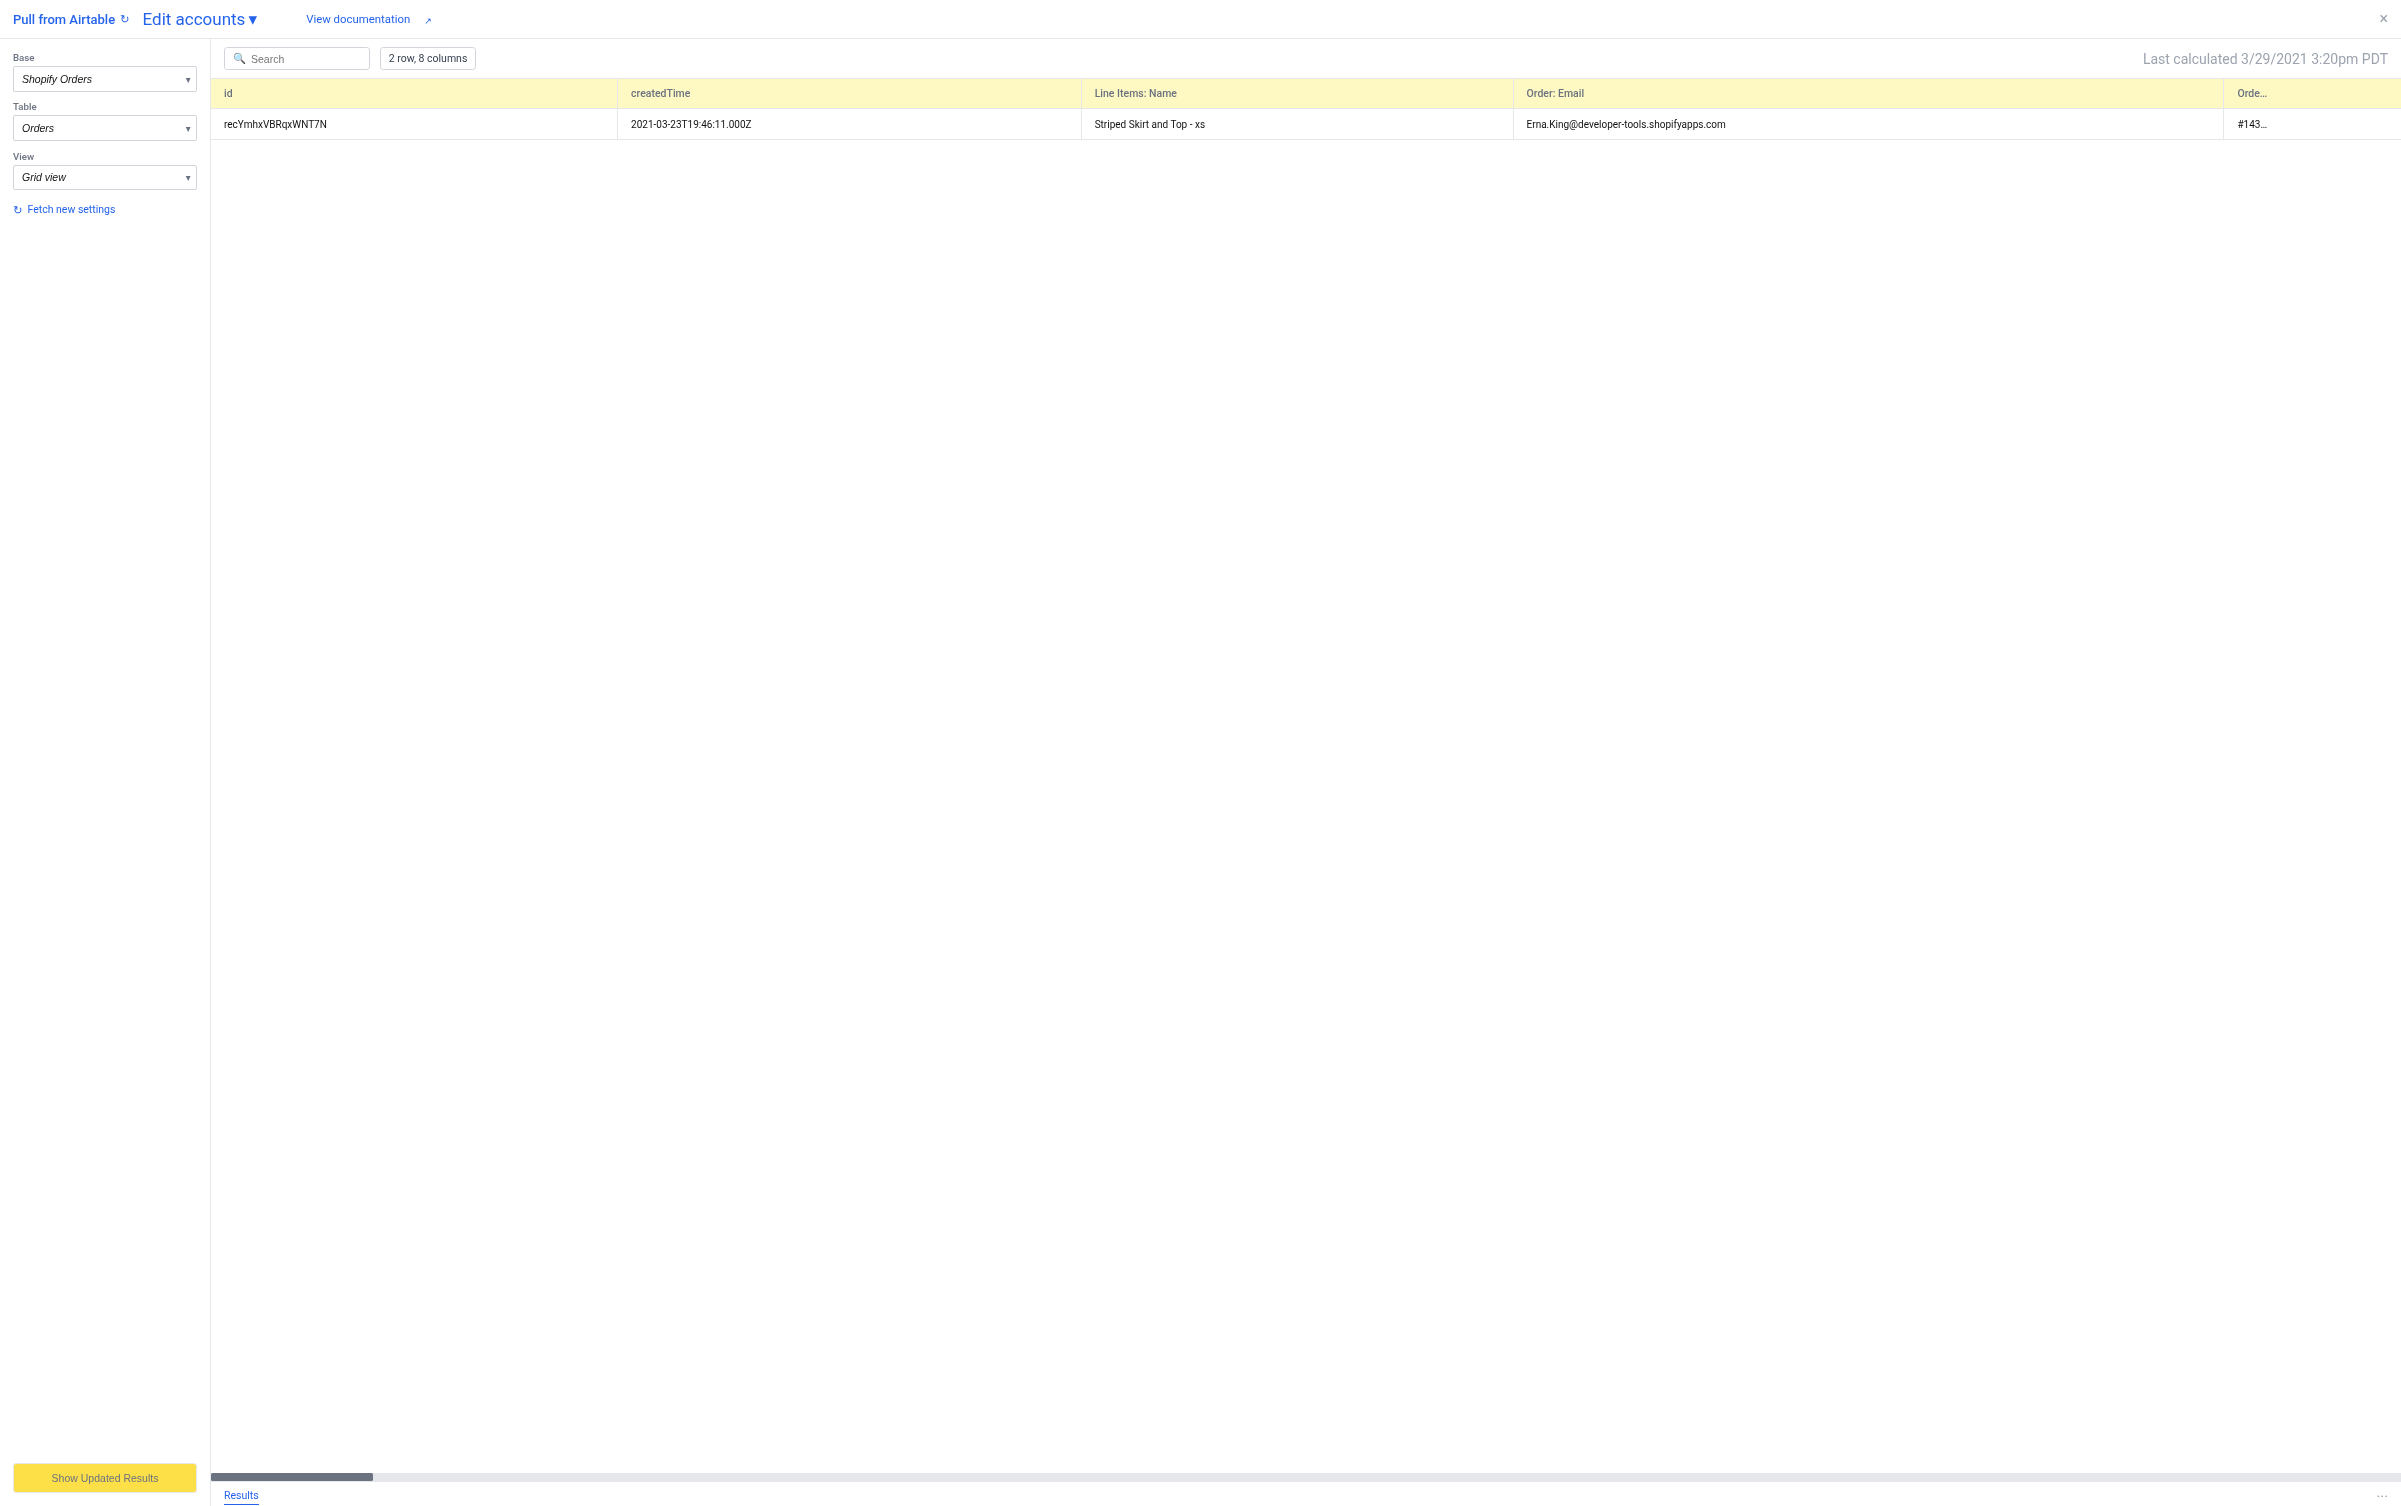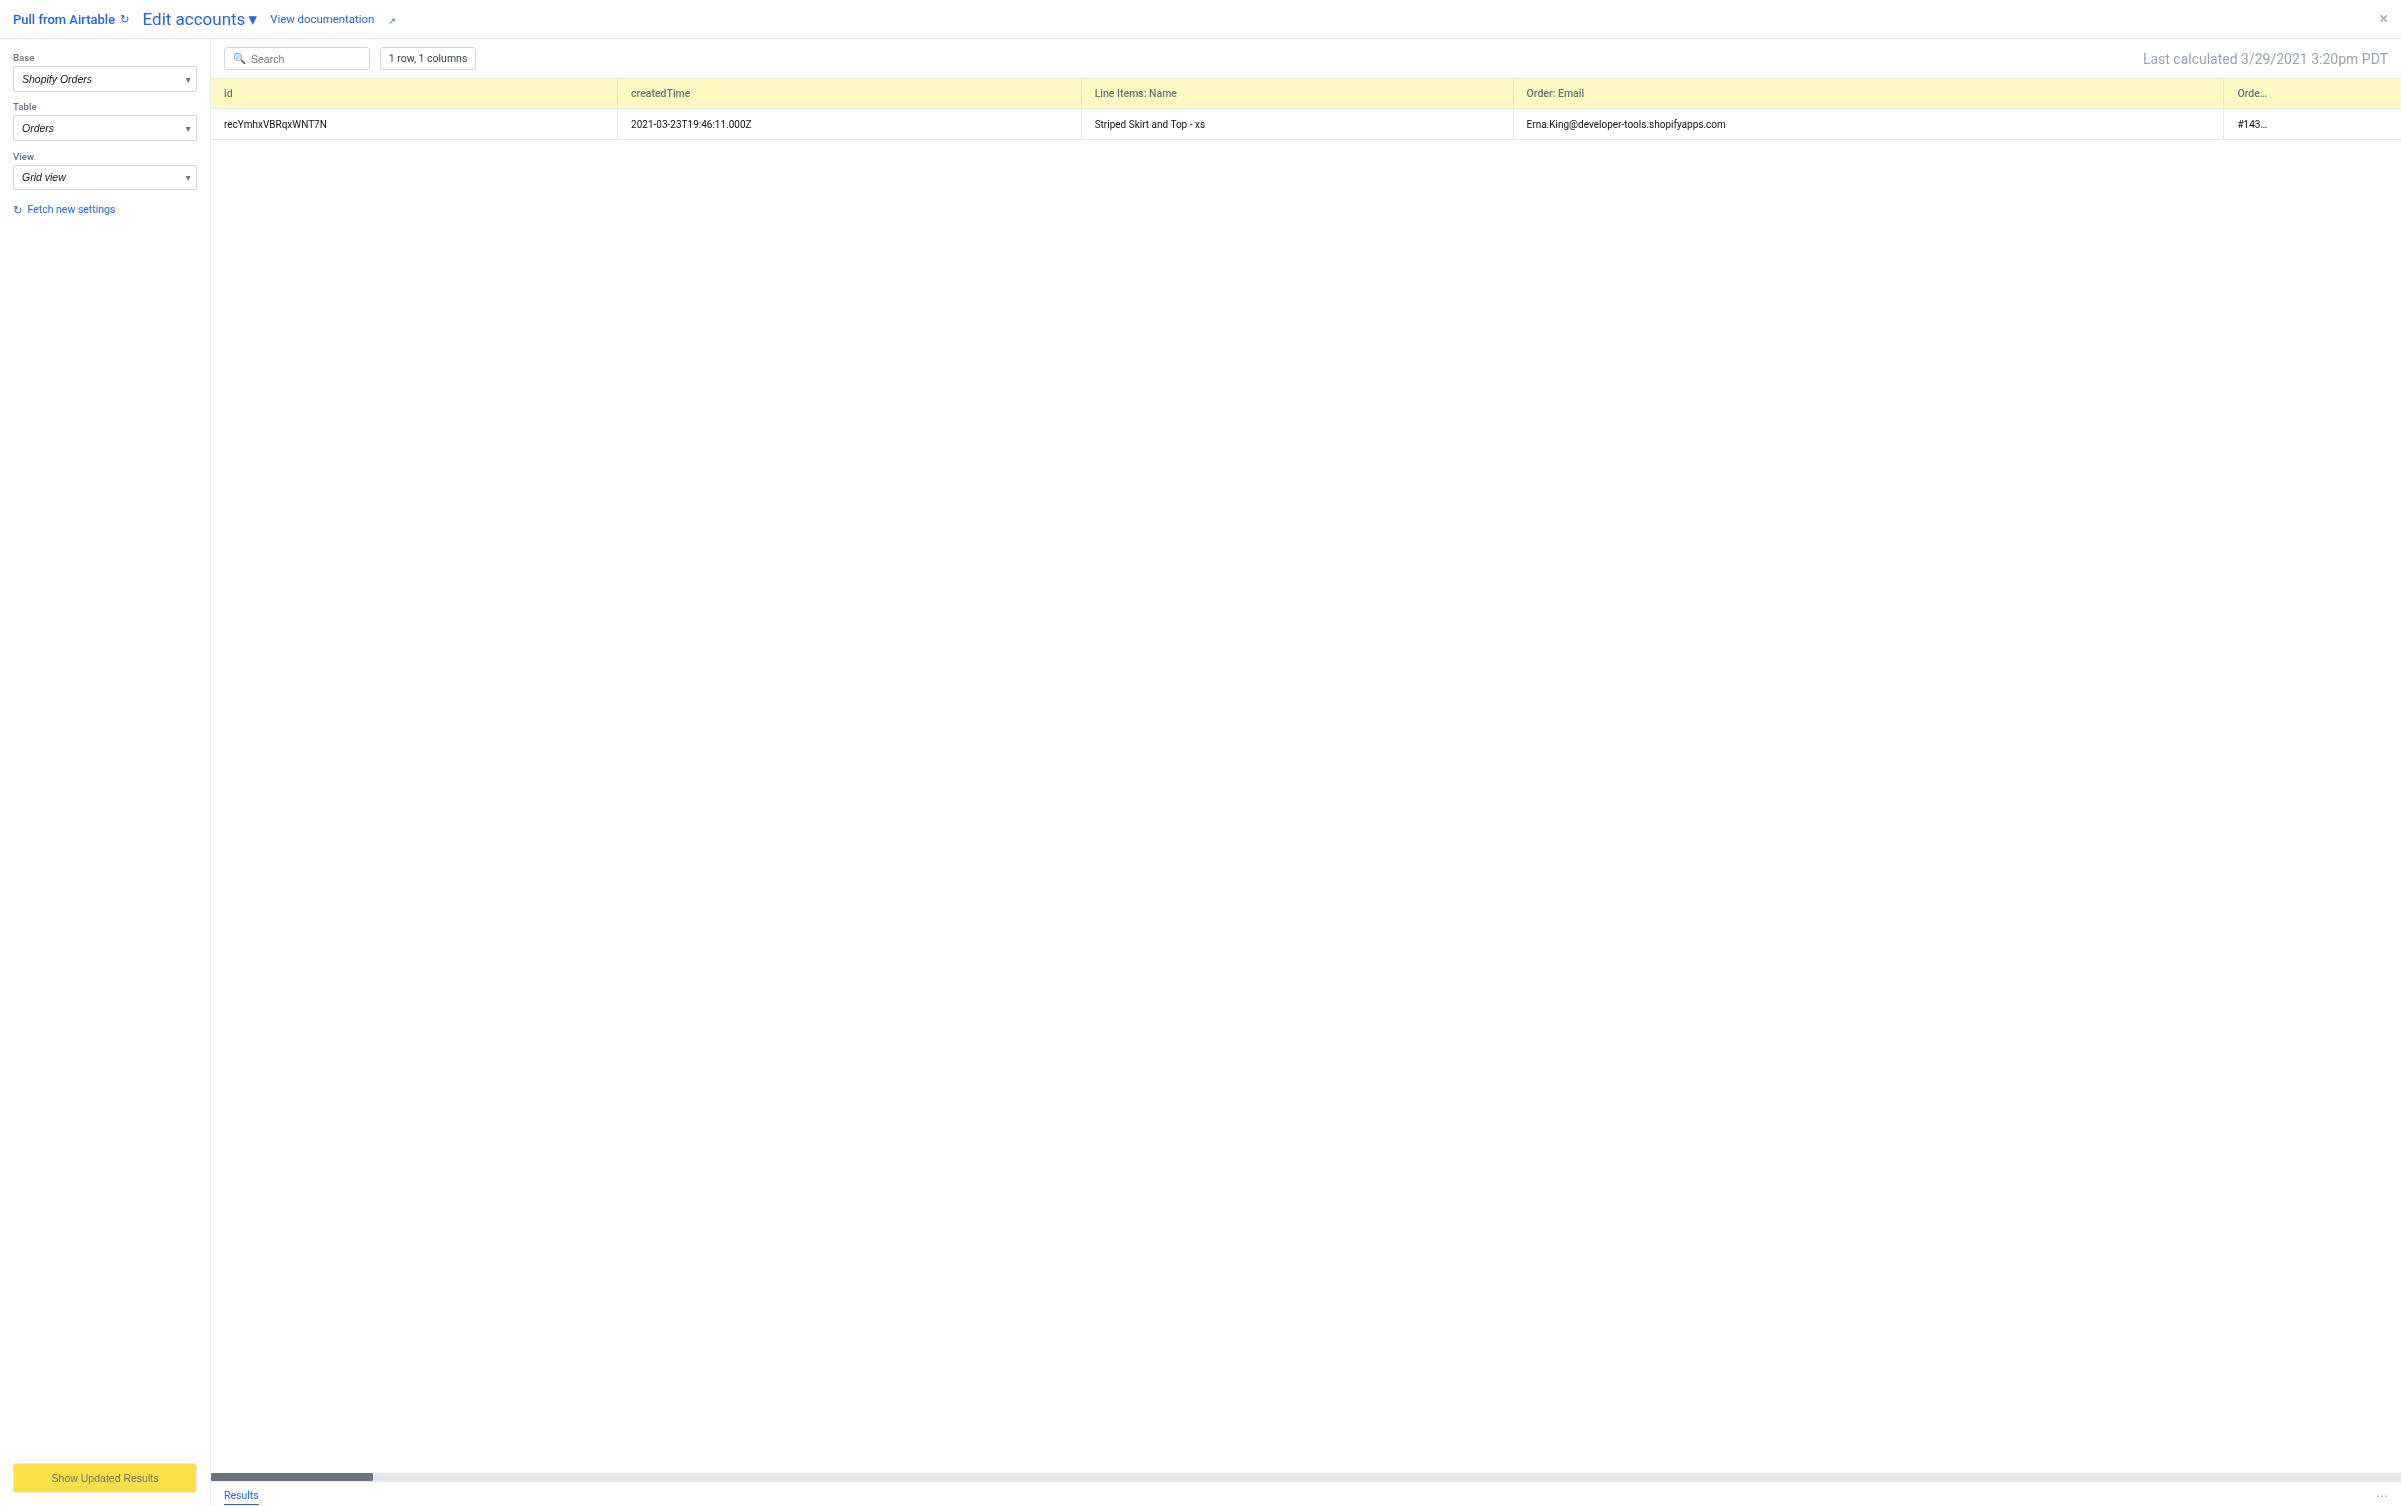--- a/index.html
+++ b/index.html
@@ -45,20 +45,21 @@
       gap: 3.2px;
       cursor: pointer;
     }
     .header-view-docs {
       color: #2563eb;
       font-size: 11.4px;
       display: flex;
       align-items: flex-end;
       gap: 14px;
       cursor: pointer;
+      margin-left: 36px;
     }
     .header-close {
       margin-left: auto;
       color: #9ca3af;
       font-size: 16px;
       cursor: pointer;
       line-height: 1;
     }
 
     
@@ -329,21 +330,21 @@
     </div>
   </div>
 
   <div class="content-area">
 
     <div class="content-header">
       <div class="search-box">
         <span class="search-icon">🔍</span>
         <input class="search-input" type="text" placeholder="Search" style="">
       </div>
-      <div class="row-count-badge">1 row, 1 columns</div>
+      <div class="row-count-badge">2 row, 8 columns</div>
       <div class="last-calculated">Last calculated 3/29/2021 3:20pm PDT</div>
     </div>
 
     <div class="table-container">
       <table>
         <thead>
           <tr>
             <th>id</th>
             <th>createdTime</th>
             <th>Line Items: Name</th>

